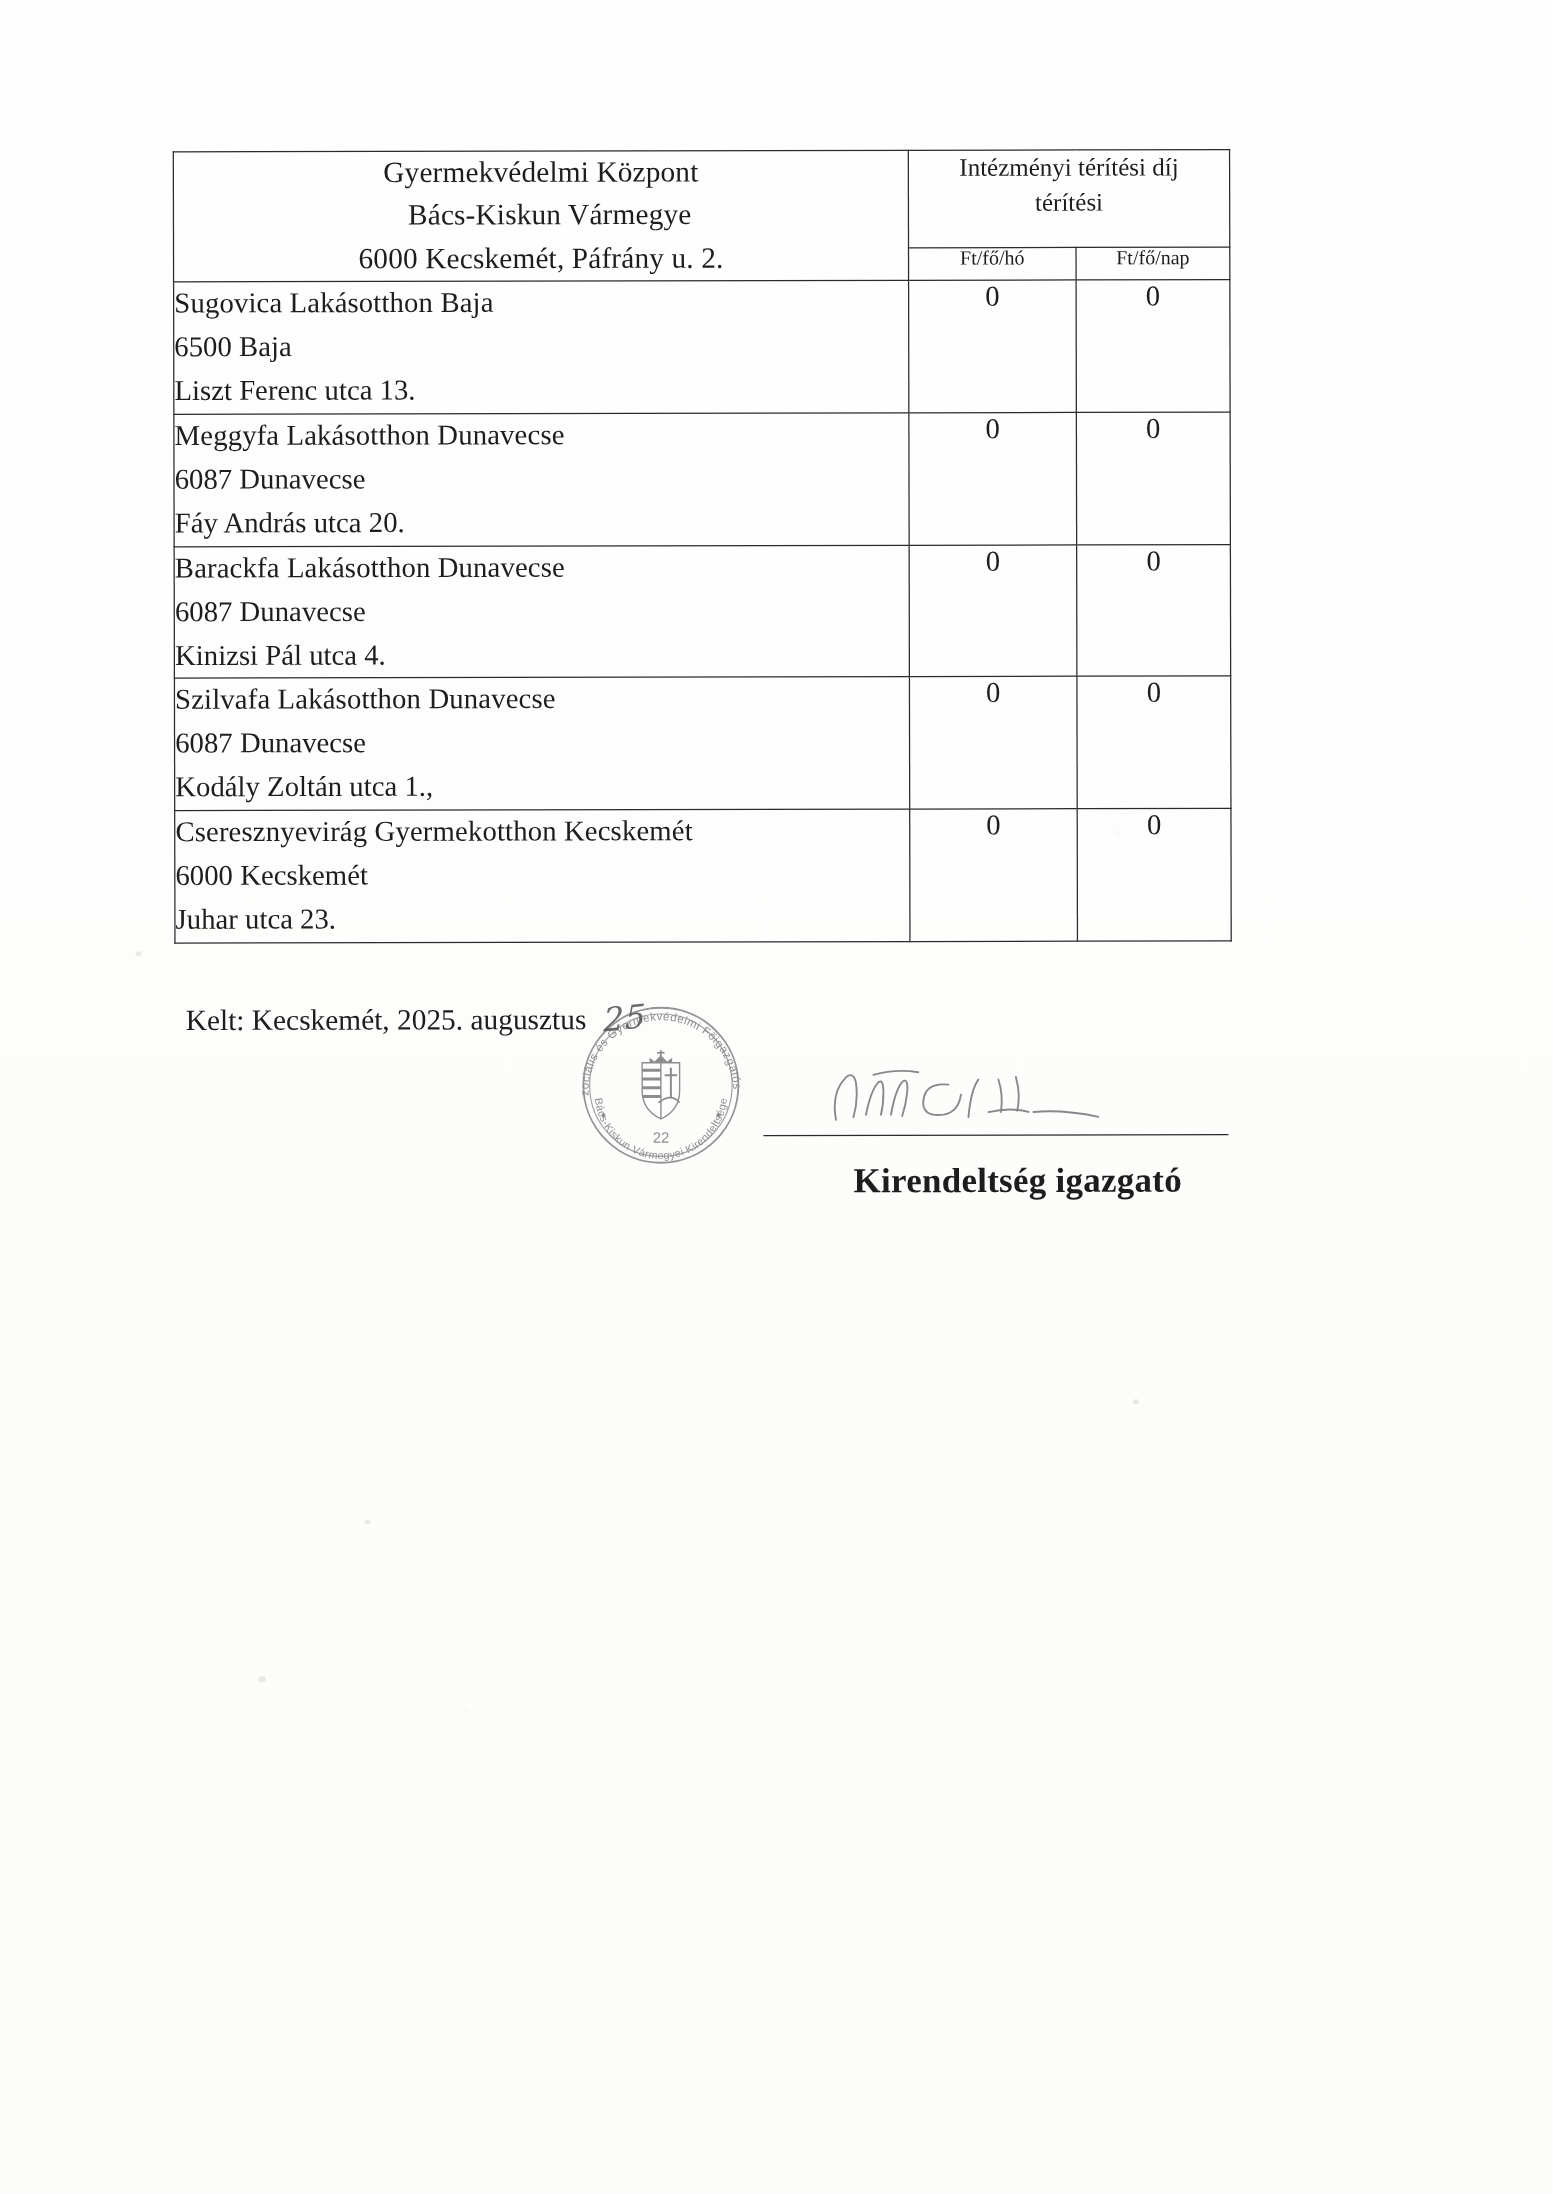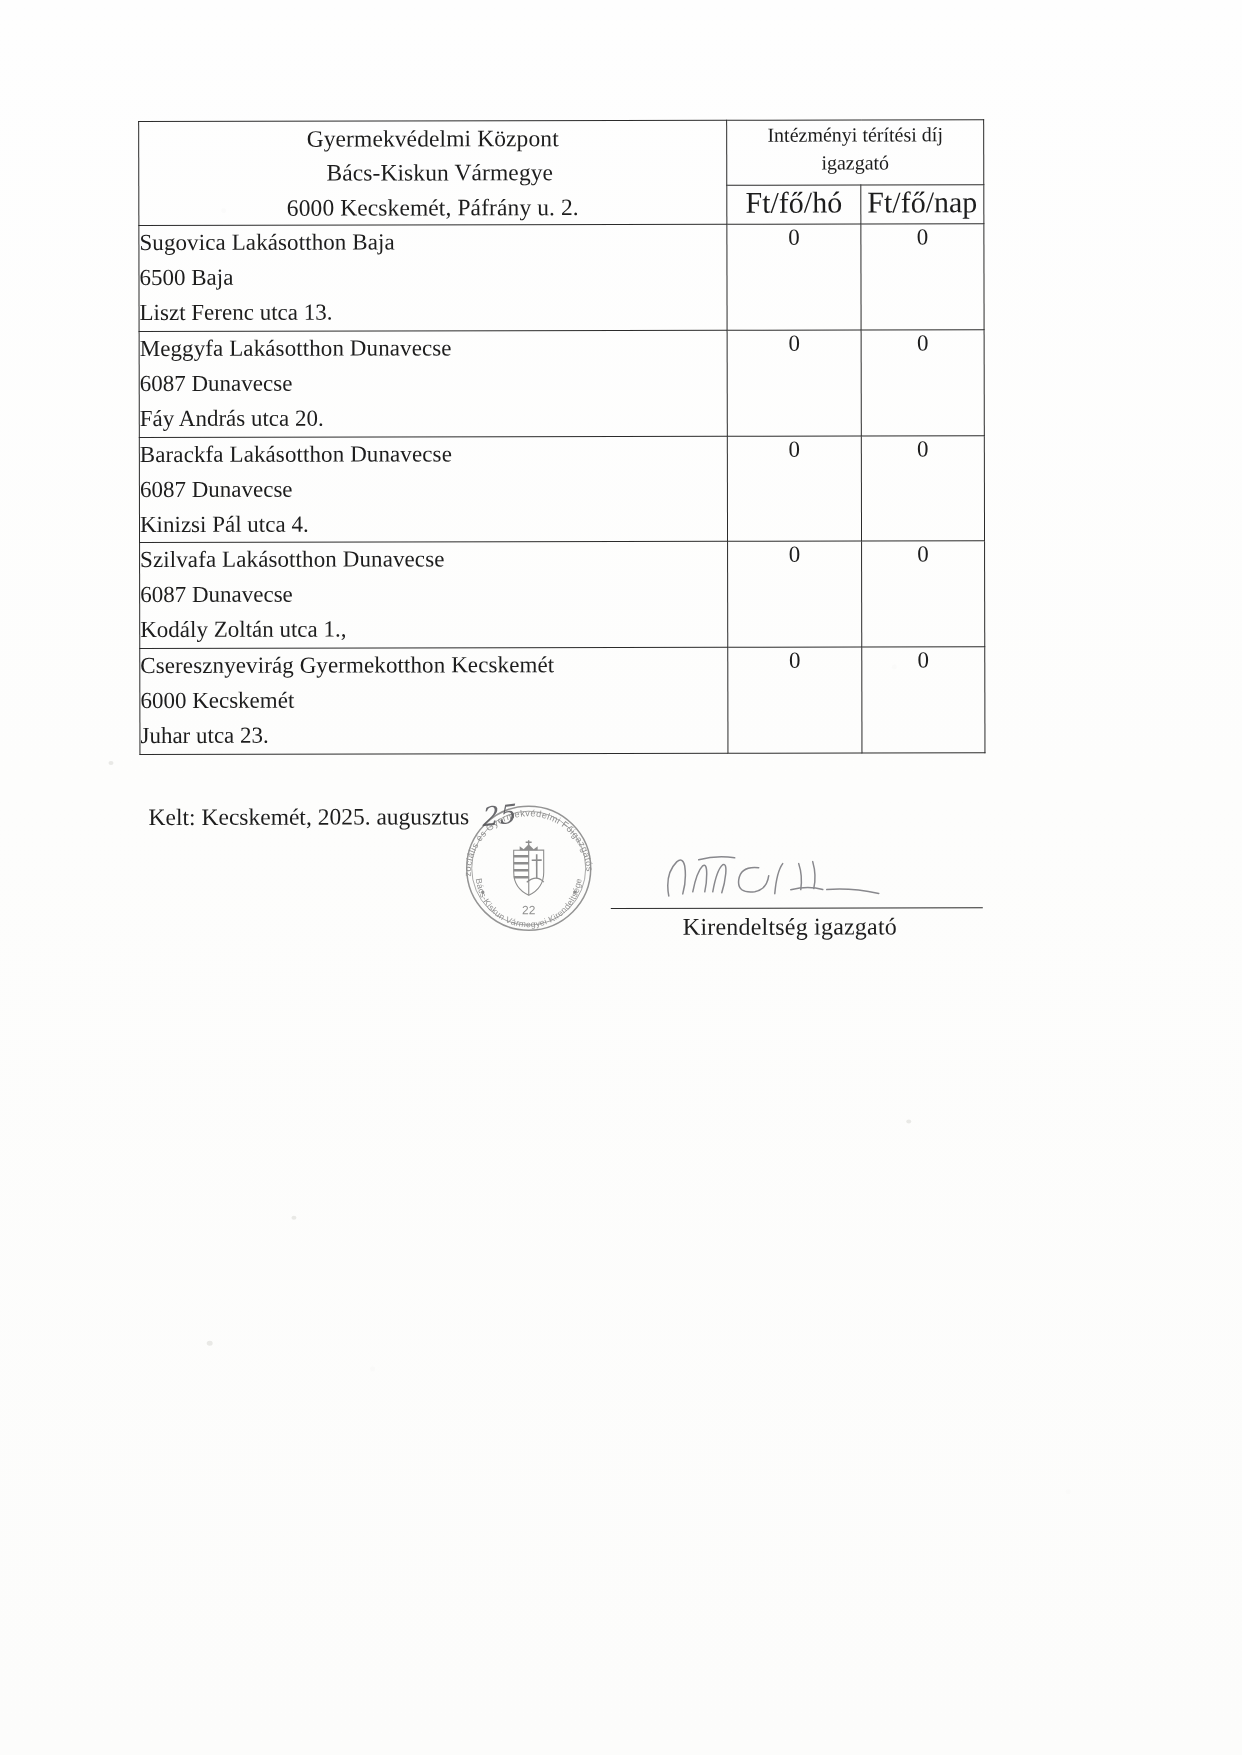--- a/index.html
+++ b/index.html
@@ -73,21 +73,21 @@
 
   .hdr-fee-top {
     text-align: center;
     padding: 8px 6px 7px 6px;
     line-height: 1.42;
     font-size: 20px;
   }
   .hdr-unit {
     text-align: center;
     padding: 5px 4px 6px 4px;
-    font-size: 30px;
+    font-size: 16px;
   }
 
   .cell-inst {
     padding: 7px 0 7px 12px;
     line-height: 1.52;
     font-size: 23px;
   }
   .cell-inst .ln { display: block; white-space: nowrap; }
   .cell-inst .ln.n  { letter-spacing: .1px; }
 
@@ -149,23 +149,23 @@
     position: absolute;
     left: 0;
     top: 78px;
     width: 372px;
     height: 0;
     border-top: 1.6px solid #2b2b2b;
   }
   .sig-title {
     position: absolute;
     left: 72px;
-    top: 84px;
-    font-size: 24px;
-    font-weight: normal;
+    top: 100px;
+    font-size: 28px;
+    font-weight: bold;
     letter-spacing: .2px;
     white-space: nowrap;
   }
 
   
   .speck { position:absolute; background:#e9e9e6; border-radius:50%; }
 </style>
 </head>
 <body>
 
@@ -187,21 +187,21 @@
       </colgroup>
       <thead>
         <tr>
           <th class="hdr-org" rowspan="2">
             <span class="l1">Gyermekvédelmi Központ</span><br>
             <span class="l2">Bács-Kiskun Vármegye</span><br>
             <span class="l3">6000 Kecskemét, Páfrány u. 2.</span>
           </th>
           <th class="hdr-fee-top" colspan="2">
             <span>Intézményi térítési díj</span><br>
-            <span>igazgató</span>
+            <span>térítési</span>
           </th>
         </tr>
         <tr>
           <th class="hdr-unit">Ft/fő/hó</th>
           <th class="hdr-unit">Ft/fő/nap</th>
         </tr>
       </thead>
       <tbody>
 
         <tr>

